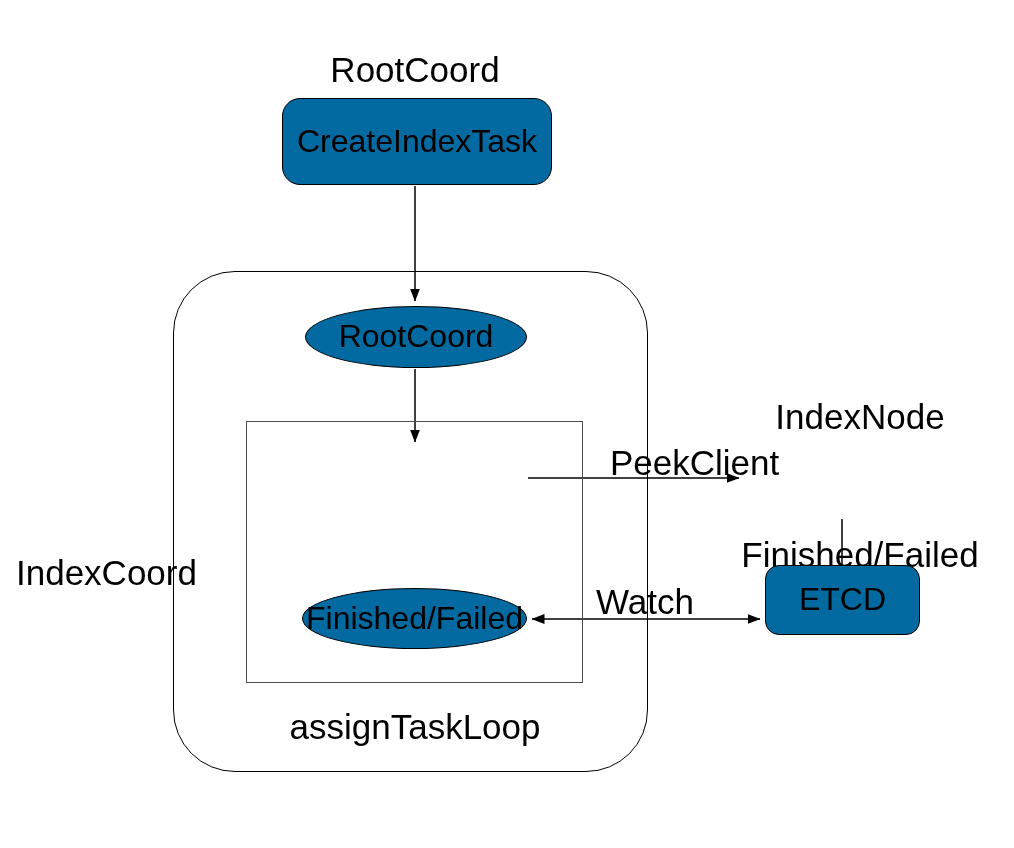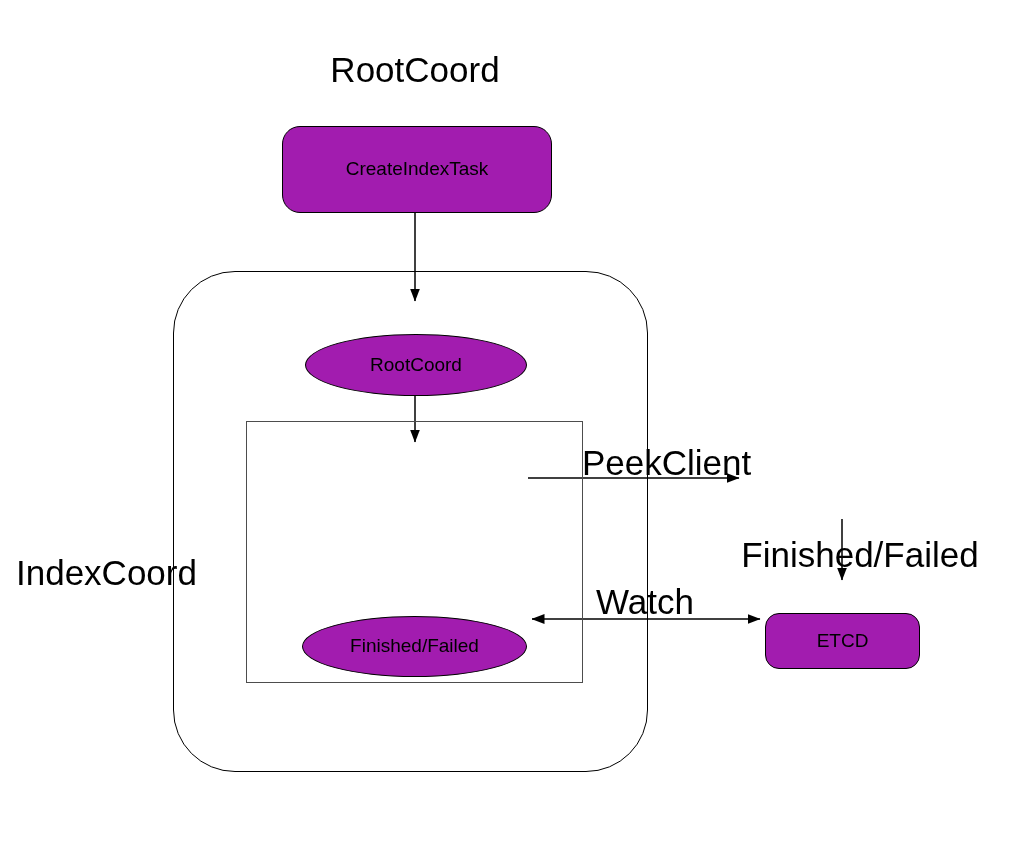--- a/index.html
+++ b/index.html
@@ -21,28 +21,27 @@
     left: 0;
     top: 0;
     width: 1014px;
     height: 848px;
     pointer-events: none;
   }
   .node {
     position: absolute;
     box-sizing: border-box;
     border: 1.5px solid #000000;
-    background: #a21caf;
+    background: #0369a1;
     display: flex;
     align-items: center;
     justify-content: center;
-    font-size: 19px;
+    font-size: 32px;
     line-height: 1.1;
     white-space: nowrap;
-    margin-top: 28px;
   }
   .rounded-box {
     border-radius: 18px;
   }
   .ellipse {
     border-radius: 50%;
   }
   .group-container {
     position: absolute;
     box-sizing: border-box;
@@ -93,24 +92,26 @@
 
   <div class="label right" style="left:16px; top:509px; width:167px;margin-top:46px;">IndexCoord</div>
 
   <div class="node ellipse" style="left:305px; top:306px; width:222px; height:62px;">RootCoord</div>
 
   <div class="group-container" style="left:246px; top:421px; width:337px; height:262px; border-color:#4d4d4d; border-radius:0;"></div>
 
 
   <div class="node ellipse" style="left:302px; top:588px; width:225px; height:61px;">Finished/Failed</div>
 
+  <div class="label center" style="left:265px; top:709px; width:300px;">assignTaskLoop</div>
 
-  <div class="label center" style="left:582px; top:445px; width:150px;">PeekClient</div>
+  <div class="label center" style="left:582px; top:445px; width:150px;padding-left:28px;">PeekClient</div>
 
+  <div class="label center" style="left:760px; top:399px; width:200px;">IndexNode</div>
 
 
   <div class="label center" style="left:735px; top:537px; width:250px;">Finished/Failed</div>
 
   <div class="label center" style="left:595px; top:584px; width:100px;">Watch</div>
 
-  <div class="node rounded-box" style="left:765px; top:585px; width:155px; height:56px; border-radius:14px;">ETCD</div>
+  <div class="node rounded-box" style="left:765px; top:565px; width:155px; height:70px; border-radius:14px;">ETCD</div>
 
 </div>
 
 </body></html>

